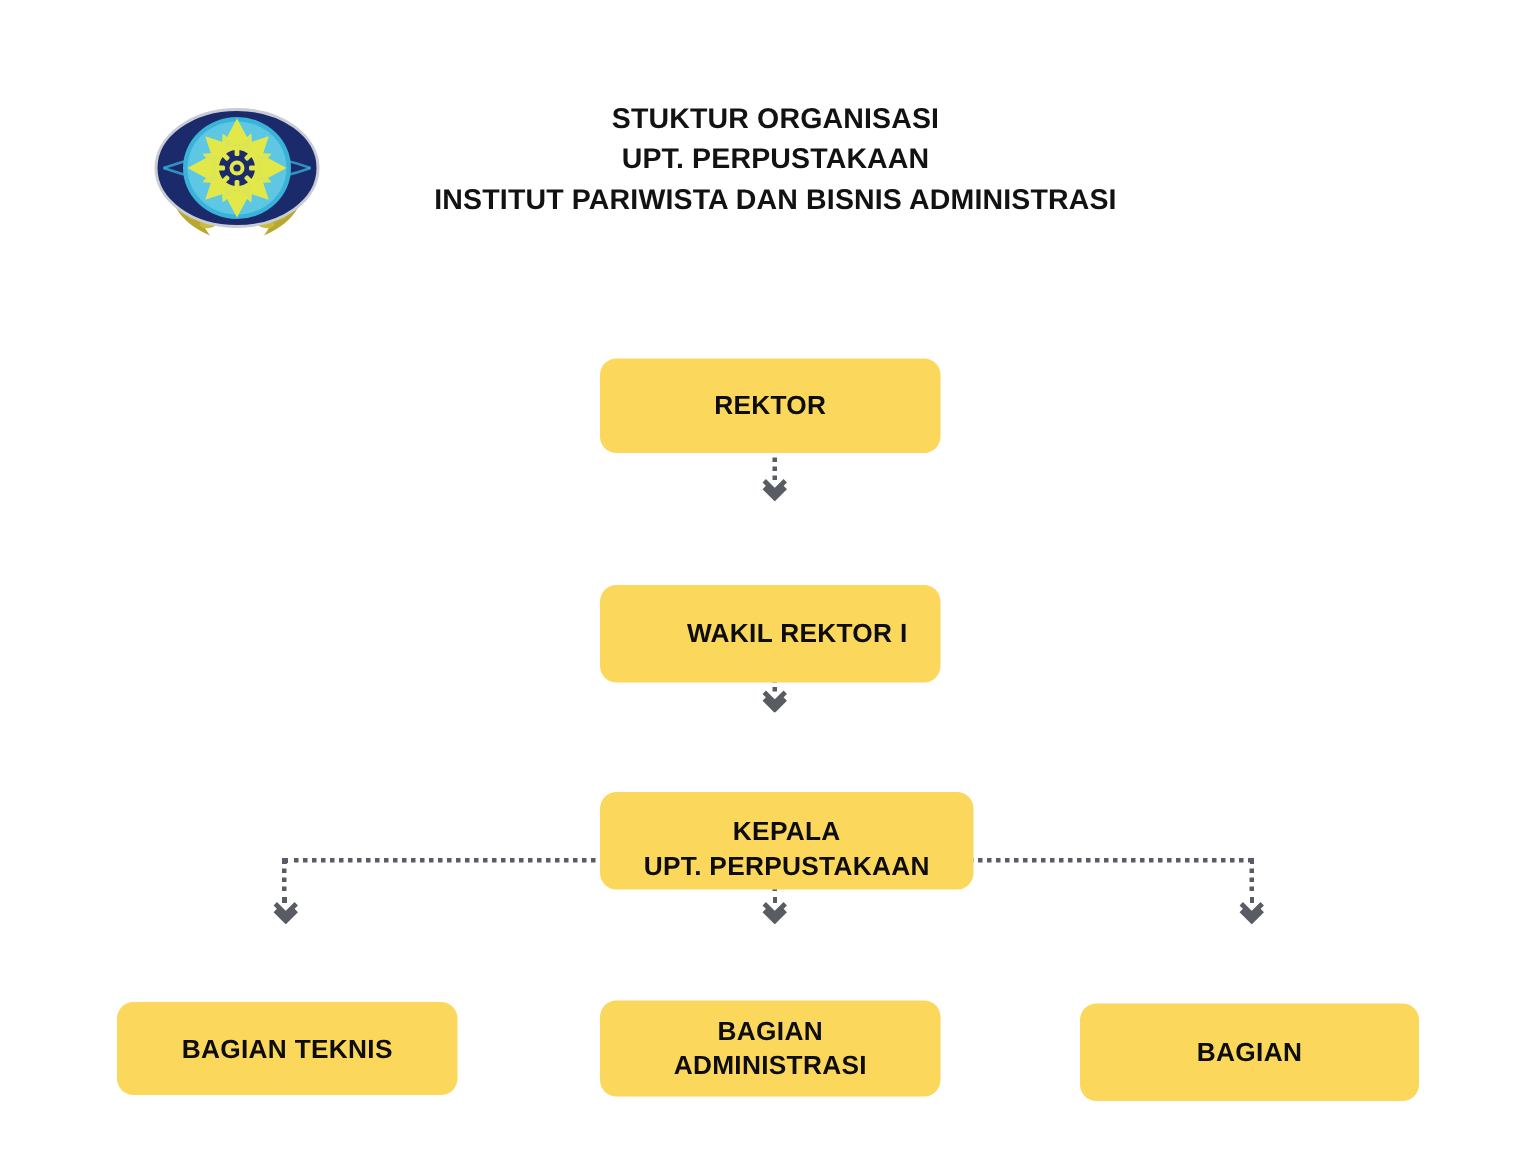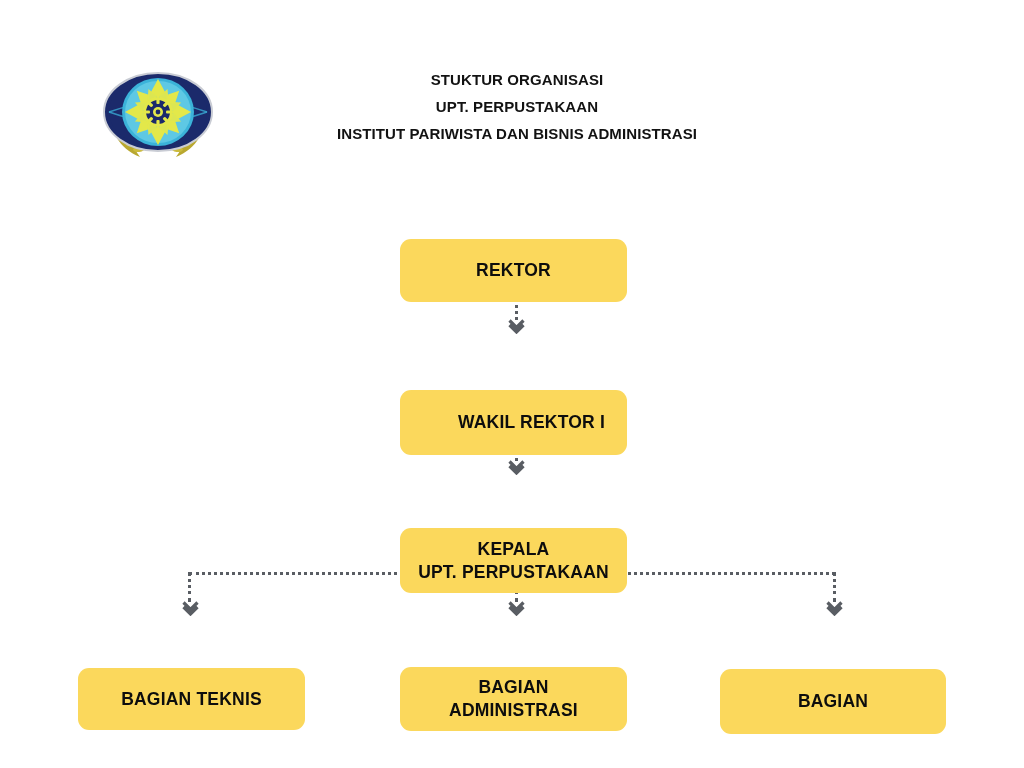--- a/index.html
+++ b/index.html
@@ -23,21 +23,21 @@
 
   
   #header-title {
     position: absolute;
     left: 237px;
     top: 66px;
     width: 560px;
     text-align: center;
     color: #121212;
     font-weight: bold;
-    font-size: 15px;
+    font-size: 19px;
     line-height: 27px;
     letter-spacing: 0.1px;
   }
   #header-title .tline { display: block; white-space: nowrap; }
 
   
   #logo {
     position: absolute;
     left: 96px;
     top: 54px;
@@ -225,21 +225,21 @@
       <span class="nline">REKTOR</span>
     </span>
   </div>
 
   <div class="node" style="left:400px; top:346px; width:227px; height:65px;padding-left:44px;">
     <span class="node-inner">
       <span class="nline">WAKIL REKTOR I</span>
     </span>
   </div>
 
-  <div class="node" style="left:400px; top:484px; width:227px; height:65px;">
+  <div class="node" style="left:400px; top:484px; width:249px; height:65px;align-items:flex-end;">
     <span class="node-inner">
       <span class="nline">KEPALA</span>
       <span class="nline">UPT. PERPUSTAKAAN</span>
     </span>
   </div>
 
   <div class="node" style="left:78px; top:624px; width:227px; height:62px;">
     <span class="node-inner">
       <span class="nline">BAGIAN TEKNIS</span>
     </span>

